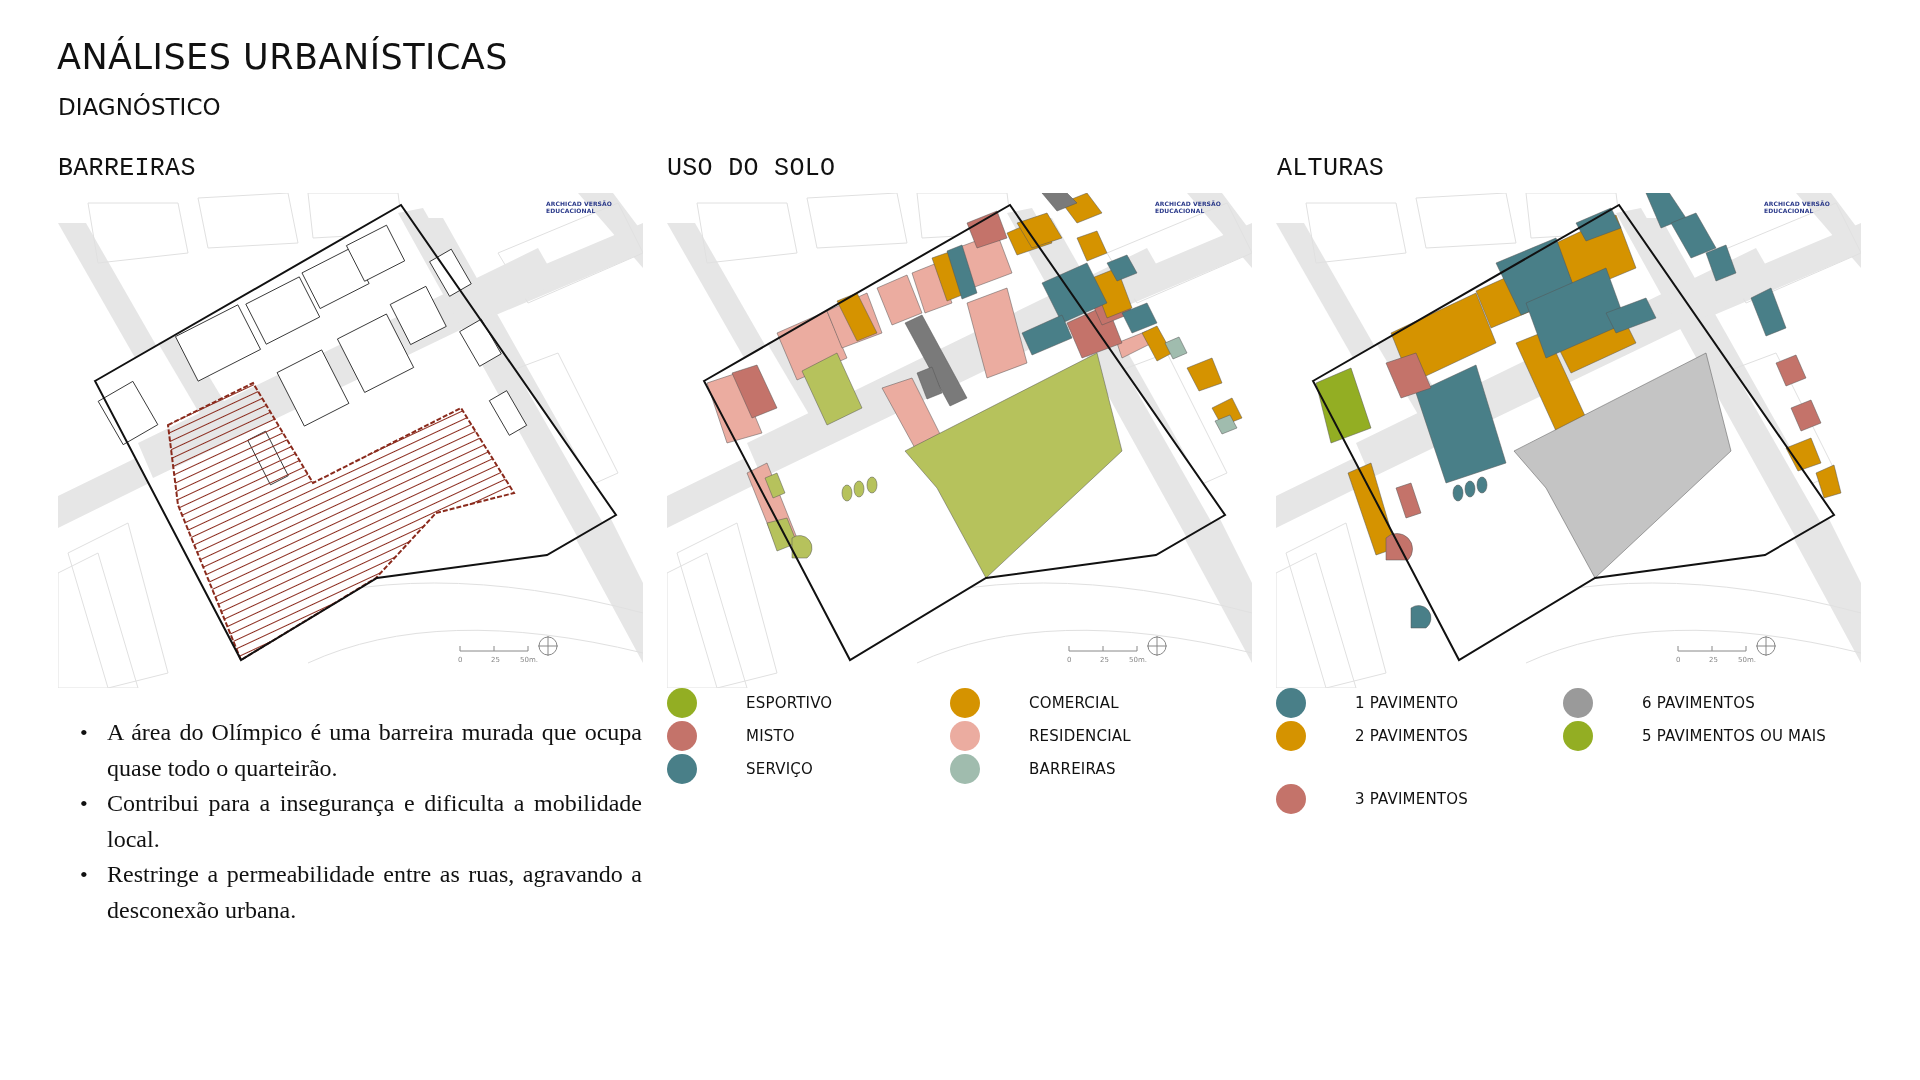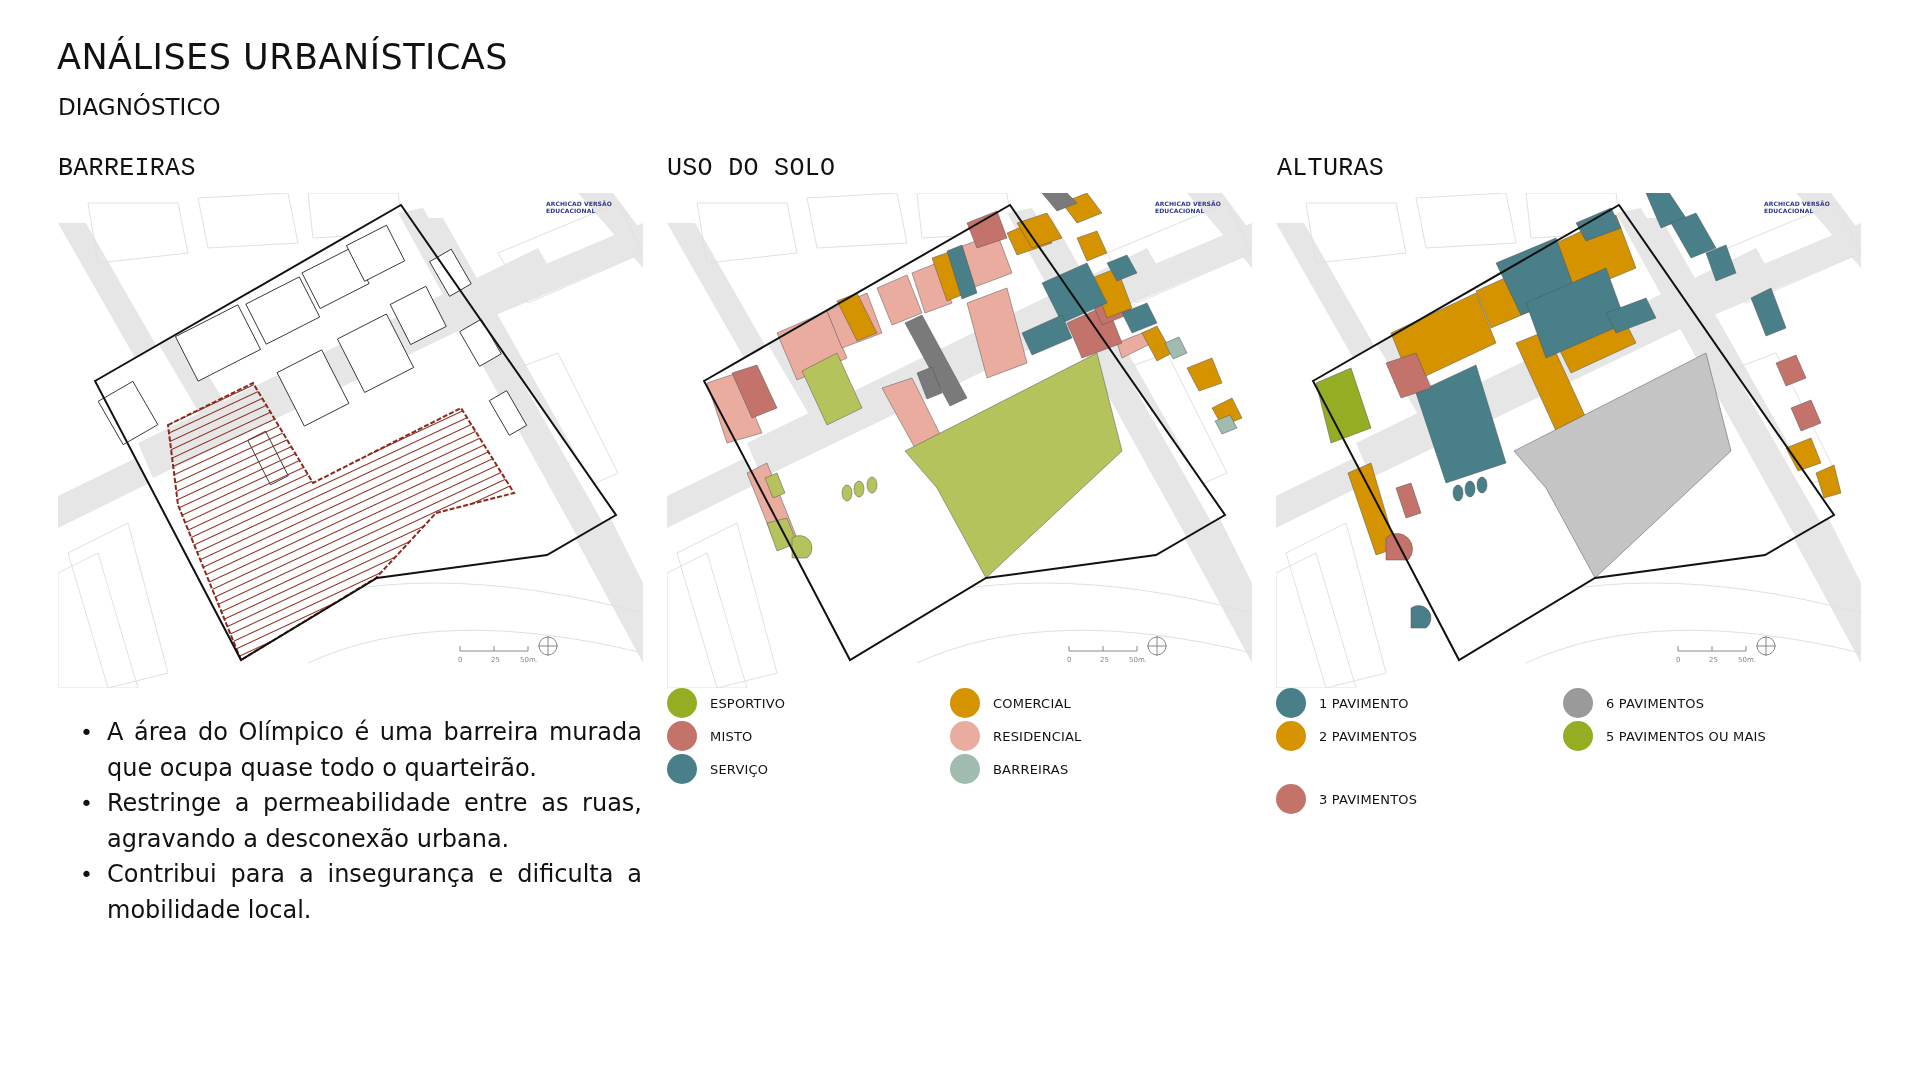--- a/index.html
+++ b/index.html
@@ -2,24 +2,24 @@
 <html><head>
 <meta charset="utf-8">
 <style>
   html,body{margin:0;padding:0;background:#ffffff;}
   body{width:1920px;height:1080px;position:relative;overflow:hidden;font-family:"DejaVu Sans","Liberation Sans",sans-serif;color:#111;}
   .title{position:absolute;left:57px;top:40px;font-size:35px;font-weight:500;letter-spacing:0.5px;line-height:1;}
   .subtitle{position:absolute;left:58px;top:96px;font-size:23px;line-height:1;}
   .heading{position:absolute;top:156px;font-size:25px;line-height:1;letter-spacing:0.3px;font-family:Liberation Mono, monospace;}
   .map{position:absolute;top:193px;width:585px;height:495px;overflow:hidden;background:#fff;}
   .map svg{display:block;}
-  .legend-item{position:absolute;display:flex;align-items:center;white-space:nowrap;font-size:13px;letter-spacing:0.2px;}
+  .legend-item{position:absolute;display:flex;align-items:center;white-space:nowrap;font-size:15px;letter-spacing:0.2px;gap:36px;}
   .swatch{width:30px;height:30px;border-radius:50%;margin-right:13px;flex:0 0 auto;}
   .bullets{position:absolute;left:75px;top:715px;width:567px;margin:0;padding:0 0 0 32px;box-sizing:border-box;list-style:none;font-size:24px;line-height:35.5px;}
-  .bullets li{position:relative;text-align:justify;}
+  .bullets li{position:relative;text-align:justify;font-family:Liberation Serif, serif;}
   .bullets li::before{content:"•";position:absolute;left:-27px;top:0;font-size:22px;}
   .watermark{position:absolute;font-size:6px;color:#2b3a8a;font-weight:bold;letter-spacing:0.1px;}
 </style>
 </head>
 <body>
 
 <div class="title">ANÁLISES URBANÍSTICAS</div>
 <div class="subtitle">DIAGNÓSTICO</div>
 
 <div class="heading" style="left:58px">BARREIRAS</div>
@@ -251,22 +251,22 @@
     </g>
   </svg>
   <span class="watermark" style="left:488px;top:7px">ARCHICAD VERSÃO EDUCACIONAL</span>
   <span style="position:absolute;left:400px;top:463px;font-size:7px;color:#888">0</span>
   <span style="position:absolute;left:433px;top:463px;font-size:7px;color:#888">25</span>
   <span style="position:absolute;left:462px;top:463px;font-size:7px;color:#888">50m.</span>
 </div>
 
 <ul class="bullets">
   <li>A área do Olímpico é uma barreira murada que ocupa quase todo o quarteirão.</li>
+  <li>Contribui para a insegurança e dificulta a mobilidade local.</li>
   <li>Restringe a permeabilidade entre as ruas, agravando a desconexão urbana.</li>
-  <li>Contribui para a insegurança e dificulta a mobilidade local.</li>
 </ul>
 
 <div>
   <div class="legend-item" style="left:667px;top:688px">
     <span class="swatch" style="background:#93ae23"></span>
     <span>ESPORTIVO</span>
   </div>
   <div class="legend-item" style="left:667px;top:721px">
     <span class="swatch" style="background:#c4736a"></span>
     <span>MISTO</span>

